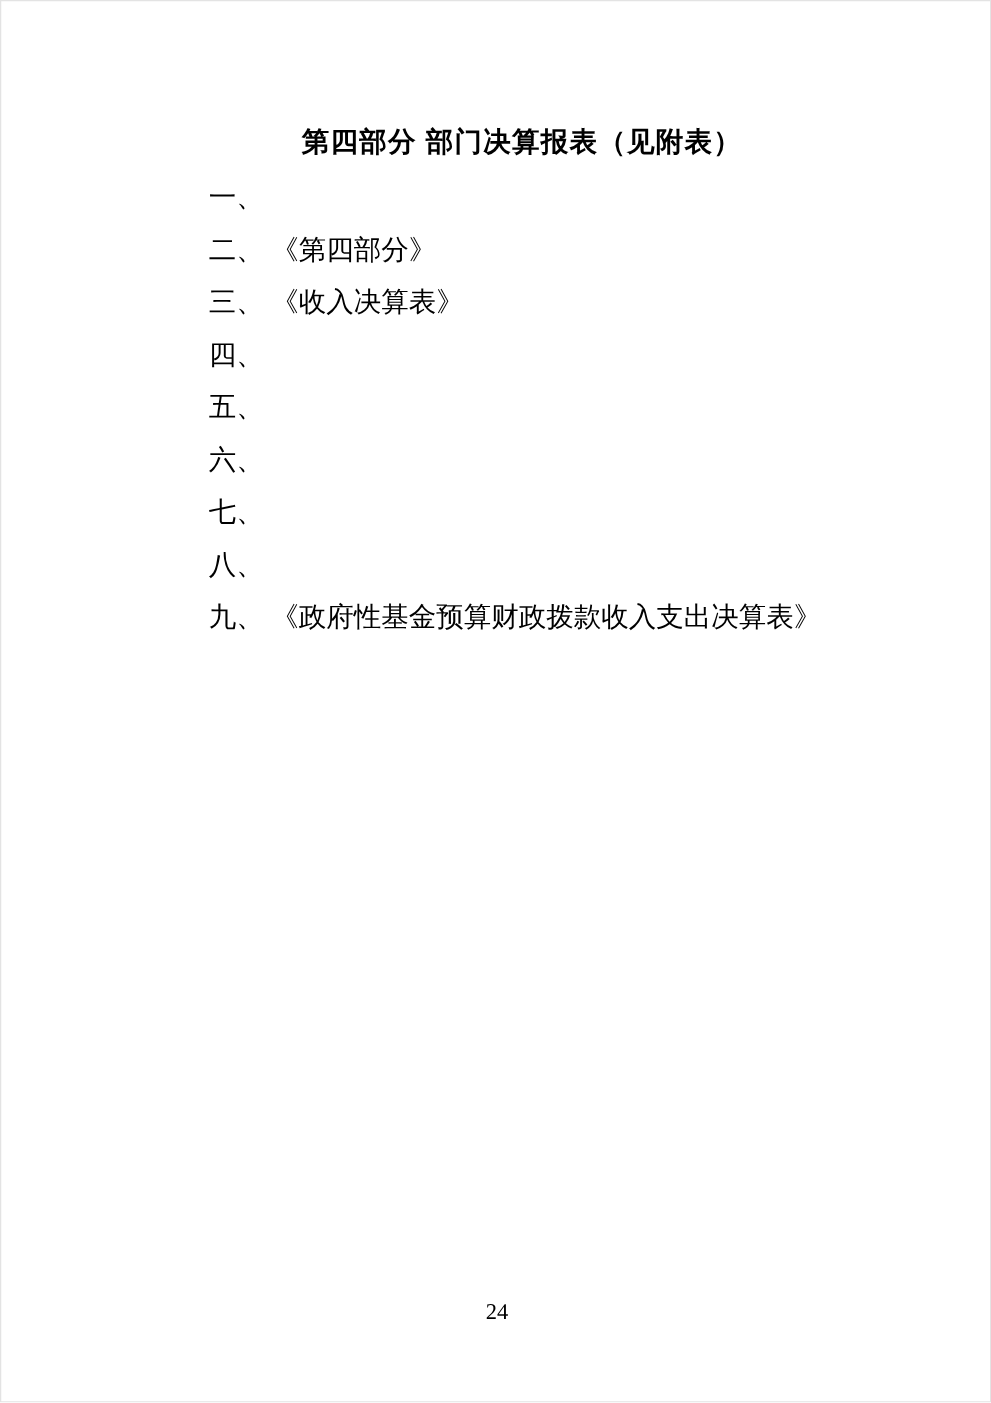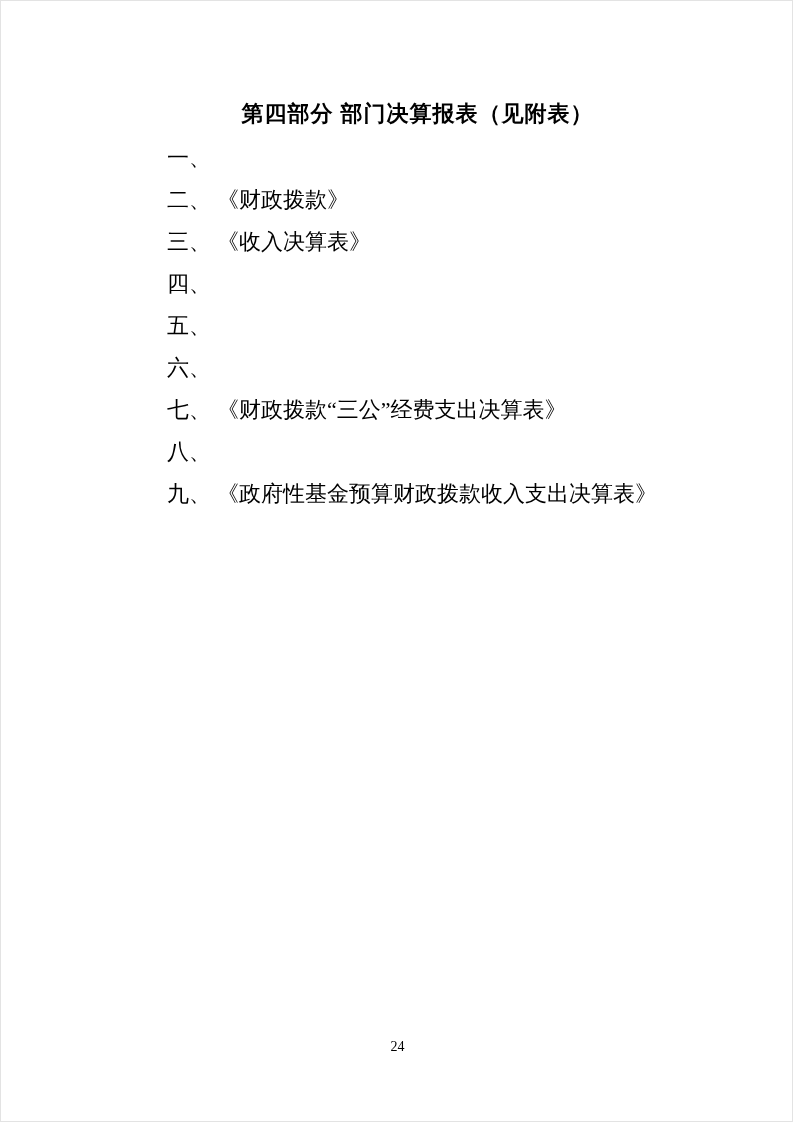--- a/index.html
+++ b/index.html
@@ -51,40 +51,40 @@
   .item-number {
     margin-right: 6px;
   }
   .page-number {
     position: absolute;
     top: 1038px;
     left: 0;
     width: 793px;
     text-align: center;
     font-family: "Liberation Serif", serif;
-    font-size: 14px;
+    font-size: 18px;
     color: #000000;
   }
 </style>
 </head>
 <body>
 
 <div class="page">
 
   <div class="doc-title">第四部分  部门决算报表（见附表）</div>
 
   <div class="doc-list">
 
     <div class="list-item">
       <span class="item-number">一、</span>
     </div>
 
     <div class="list-item">
       <span class="item-number">二、</span>
-      <span class="item-text">《财政拨款》</span>
+      <span class="item-text">《第四部分》</span>
     </div>
 
     <div class="list-item">
       <span class="item-number">三、</span>
       <span class="item-text">《收入决算表》</span>
     </div>
 
     <div class="list-item">
       <span class="item-number">四、</span>
     </div>
@@ -92,21 +92,20 @@
     <div class="list-item">
       <span class="item-number">五、</span>
     </div>
 
     <div class="list-item">
       <span class="item-number">六、</span>
     </div>
 
     <div class="list-item">
       <span class="item-number">七、</span>
-      <span class="item-text">《财政拨款“三公”经费支出决算表》</span>
     </div>
 
     <div class="list-item">
       <span class="item-number">八、</span>
     </div>
 
     <div class="list-item">
       <span class="item-number">九、</span>
       <span class="item-text">《政府性基金预算财政拨款收入支出决算表》</span>
     </div>

